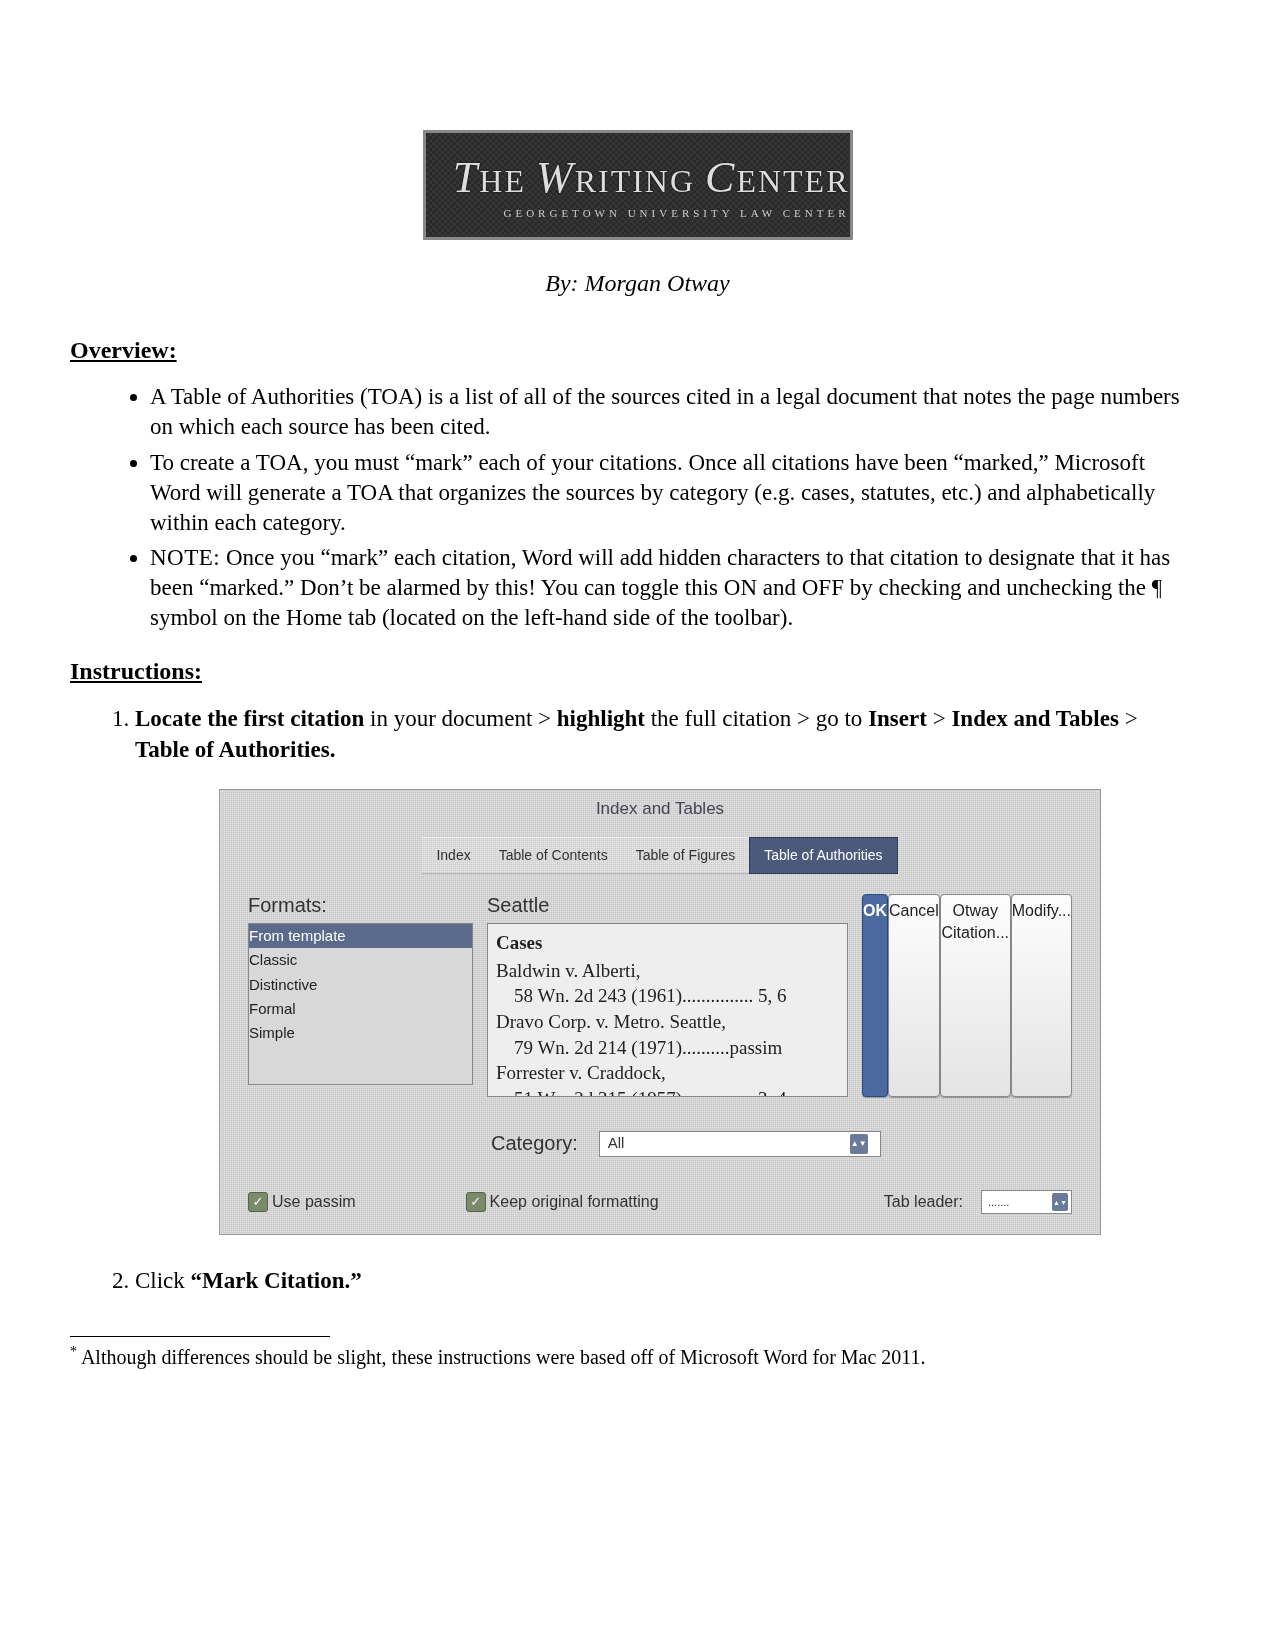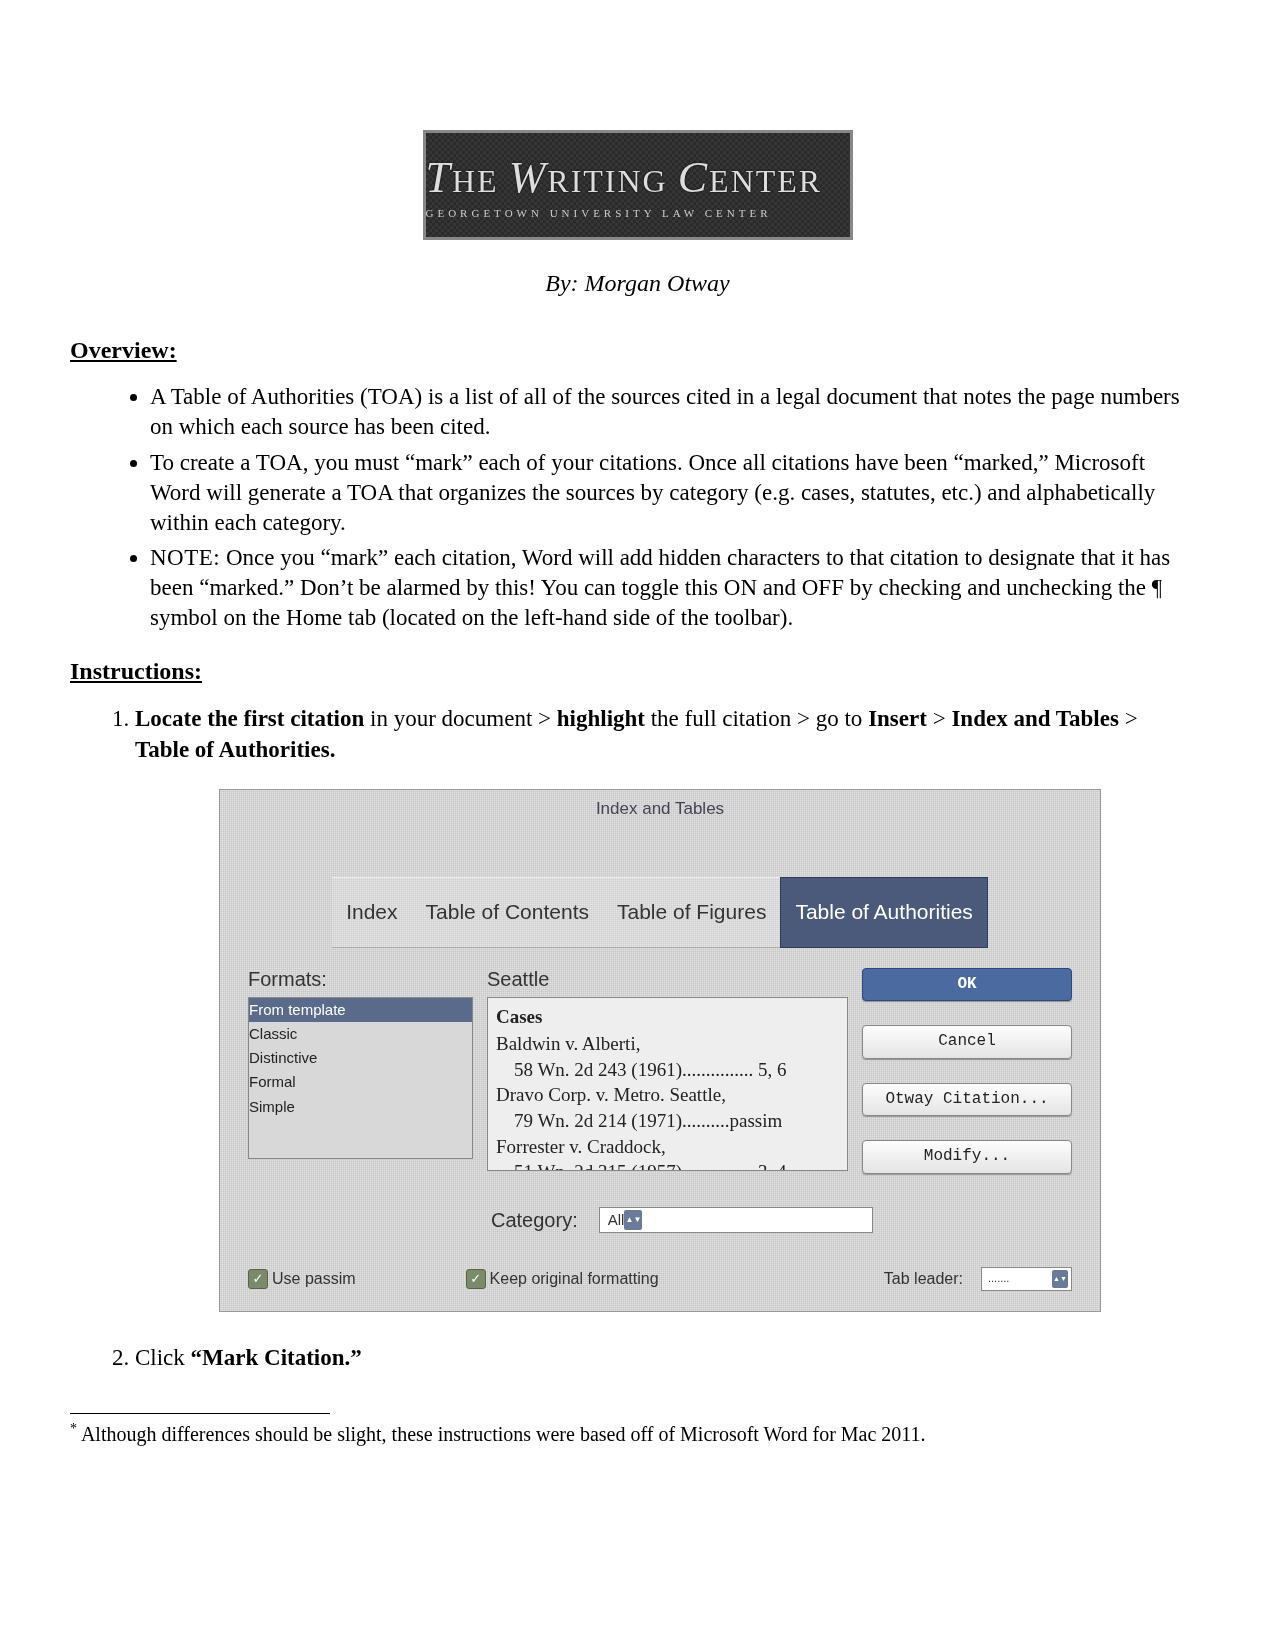--- a/index.html
+++ b/index.html
@@ -23,21 +23,21 @@
     margin-bottom: 30px;
   }
   .logo {
     width: 430px;
     height: 110px;
     background: #2a2a2a;
     border: 3px solid #888;
     box-sizing: border-box;
     display: flex;
     flex-direction: column;
-    align-items: flex-start;
+    align-items: flex-end;
     justify-content: center;
     position: relative;
     background-image:
       linear-gradient(45deg, rgba(120,120,120,0.15) 25%, transparent 25%, transparent 75%, rgba(120,120,120,0.15) 75%),
       linear-gradient(45deg, rgba(120,120,120,0.15) 25%, transparent 25%, transparent 75%, rgba(120,120,120,0.15) 75%);
     background-size: 6px 6px;
     background-position: 0 0, 3px 3px;
   }
   .logo-main {
     font-family: "Times New Roman", serif;
@@ -121,52 +121,50 @@
     color: #445;
     padding: 8px 0 16px 0;
   }
   .tab-row {
     display: flex;
     justify-content: center;
     gap: 0;
     margin-bottom: 18px;
   }
   .tab {
-    padding: 20px 14px;
-    font-size: 21px;
+    padding: 8px 14px;
+    font-size: 14px;
     color: #333;
     background: rgba(255,255,255,0.15);
     border-top: 1px solid rgba(255,255,255,0.5);
     border-bottom: 1px solid rgba(0,0,0,0.2);
     cursor: pointer;
-    margin-top: 40px;
   }
   .tab.active {
     background: #4b5a7a;
     color: #fff;
     border: 1px solid #2a3a5a;
   }
   .dialog-body {
     display: flex;
     padding: 0 28px 10px 28px;
     gap: 14px;
   }
   .col-left {
     flex: 0 0 225px;
   }
   .col-mid {
     flex: 1;
   }
   .col-right {
     flex: 0 0 210px;
     display: flex;
-    flex-direction: column;
-    gap: 24px;
+    flex-direction: row;
+    gap: 0;
     padding-top: 2px;
-    font-family: Liberation Mono, monospace;
   }
   .lbl {
     font-size: 20px;
     color: #333;
     margin-bottom: 4px;
   }
   .listbox {
     background: #d8d8d8;
     border: 1px solid #888;
     height: 160px;
@@ -230,22 +228,22 @@
     padding: 12px 28px 8px 260px;
   }
   .select {
     flex: 1;
     max-width: 260px;
     background: #fff;
     border: 1px solid #888;
     height: 24px;
     display: flex;
     align-items: center;
-    justify-content: flex-start;
-    padding: 0 4px 0 8px;
+    justify-content: space-between;
+    padding: 0 12px 0 8px;
     font-size: 15px;
   }
   .select .arrows {
     background: #6a7a9a;
     color: #fff;
     width: 18px;
     height: 20px;
     display: flex;
     flex-direction: column;
     align-items: center;

